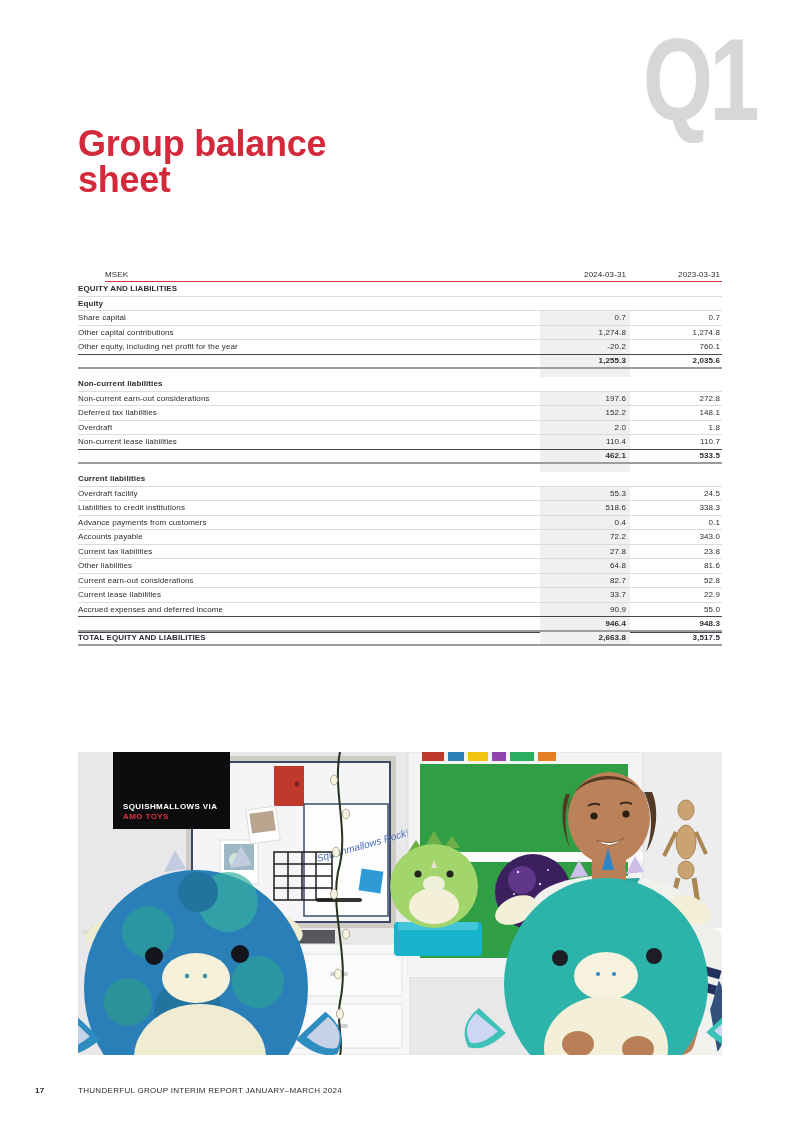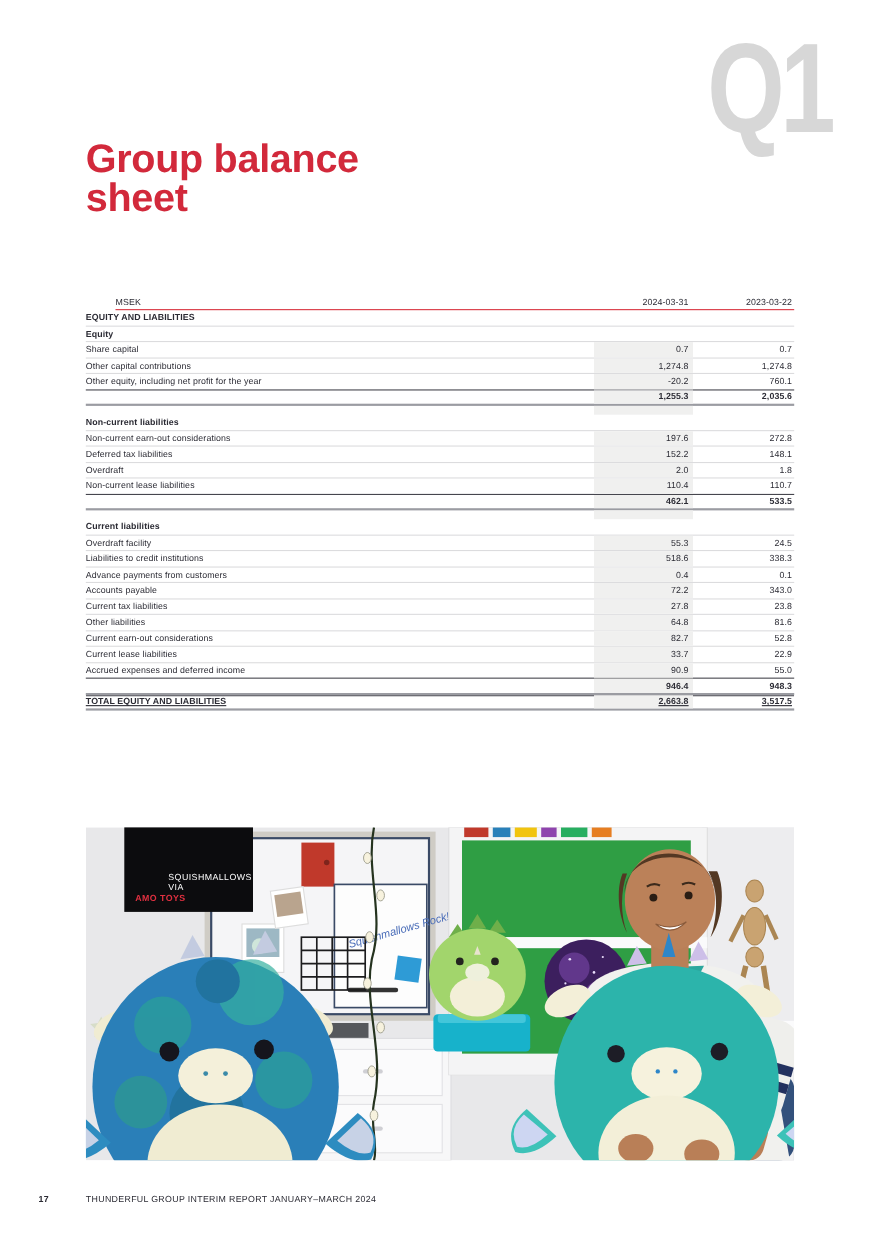--- a/index.html
+++ b/index.html
@@ -27,29 +27,29 @@
   .t-row .v1{width:90px;display:flex;align-items:center;justify-content:flex-end;
     padding-right:4px;background:var(--band);}
   .t-row .v2{width:92px;display:flex;align-items:center;justify-content:flex-end;padding-right:2px;}
   .t-head .lbl{flex:1;}
   .t-head .v1{width:90px;text-align:right;padding-right:4px;}
   .t-head .v2{width:92px;text-align:right;padding-right:2px;}
   .row-header,.row-section{font-weight:700;flex-direction:column;}
   .row-header,.row-section,.row-item{border-bottom:1px solid var(--line);}
   .row-item-last{border-bottom:1px solid var(--dark-line);}
   .row-subtotal{font-weight:700;border-bottom:2px solid var(--sub-line);}
-  .row-total{font-weight:700;border-bottom:2px solid var(--sub-line);box-shadow:inset 0 1px 0 var(--dark-line);text-decoration:underline;}
+  .row-total{font-weight:700;border-bottom:2px solid var(--sub-line);box-shadow:inset 0 1px 0 var(--dark-line);}
   .row-gap{height:8px;border:none;}
 
   
   .photo{position:absolute;left:78px;top:752px;width:644px;height:303px;overflow:hidden;}
   .photo svg{display:block;}
   .photo-label{position:absolute;left:35px;top:0;width:117px;height:77px;background:#0c0c0e;
     display:flex;flex-direction:column;justify-content:flex-end;padding:8px 10px;gap:1px;}
-  .photo-label .l1{color:#fff;font-size:8px;font-weight:400;letter-spacing:.4px;margin-left:30px;}
+  .photo-label .l1{color:#fff;font-size:8px;font-weight:700;letter-spacing:.4px;}
   .photo-label .l2{color:#e03040;font-size:8px;font-weight:700;letter-spacing:.4px;}
 
   .footer{position:absolute;left:0;top:1086px;width:800px;font-size:8px;letter-spacing:.3px;}
   .footer .num{position:absolute;left:35px;font-weight:700;}
   .footer .rep{position:absolute;left:78px;font-weight:400;}
 </style>
 </head>
 <body>
 
 <div class="page">
@@ -58,21 +58,21 @@
 
   <div class="title">
     <div>Group balance</div>
     <div>sheet</div>
   </div>
 
   <div class="btable">
     <div class="t-head">
       <span class="lbl">MSEK</span>
       <span class="v1">2024-03-31</span>
-      <span class="v2">2023-03-22</span>
+      <span class="v2">2023-03-31</span>
     </div>
     <div>
         <div class="t-row row-header">
           <span class="lbl">EQUITY AND LIABILITIES</span>
           <span class="v1"></span>
           <span class="v2"></span>
         </div>
         <div class="t-row row-section">
           <span class="lbl">Equity</span>
           <span class="v1"></span>

